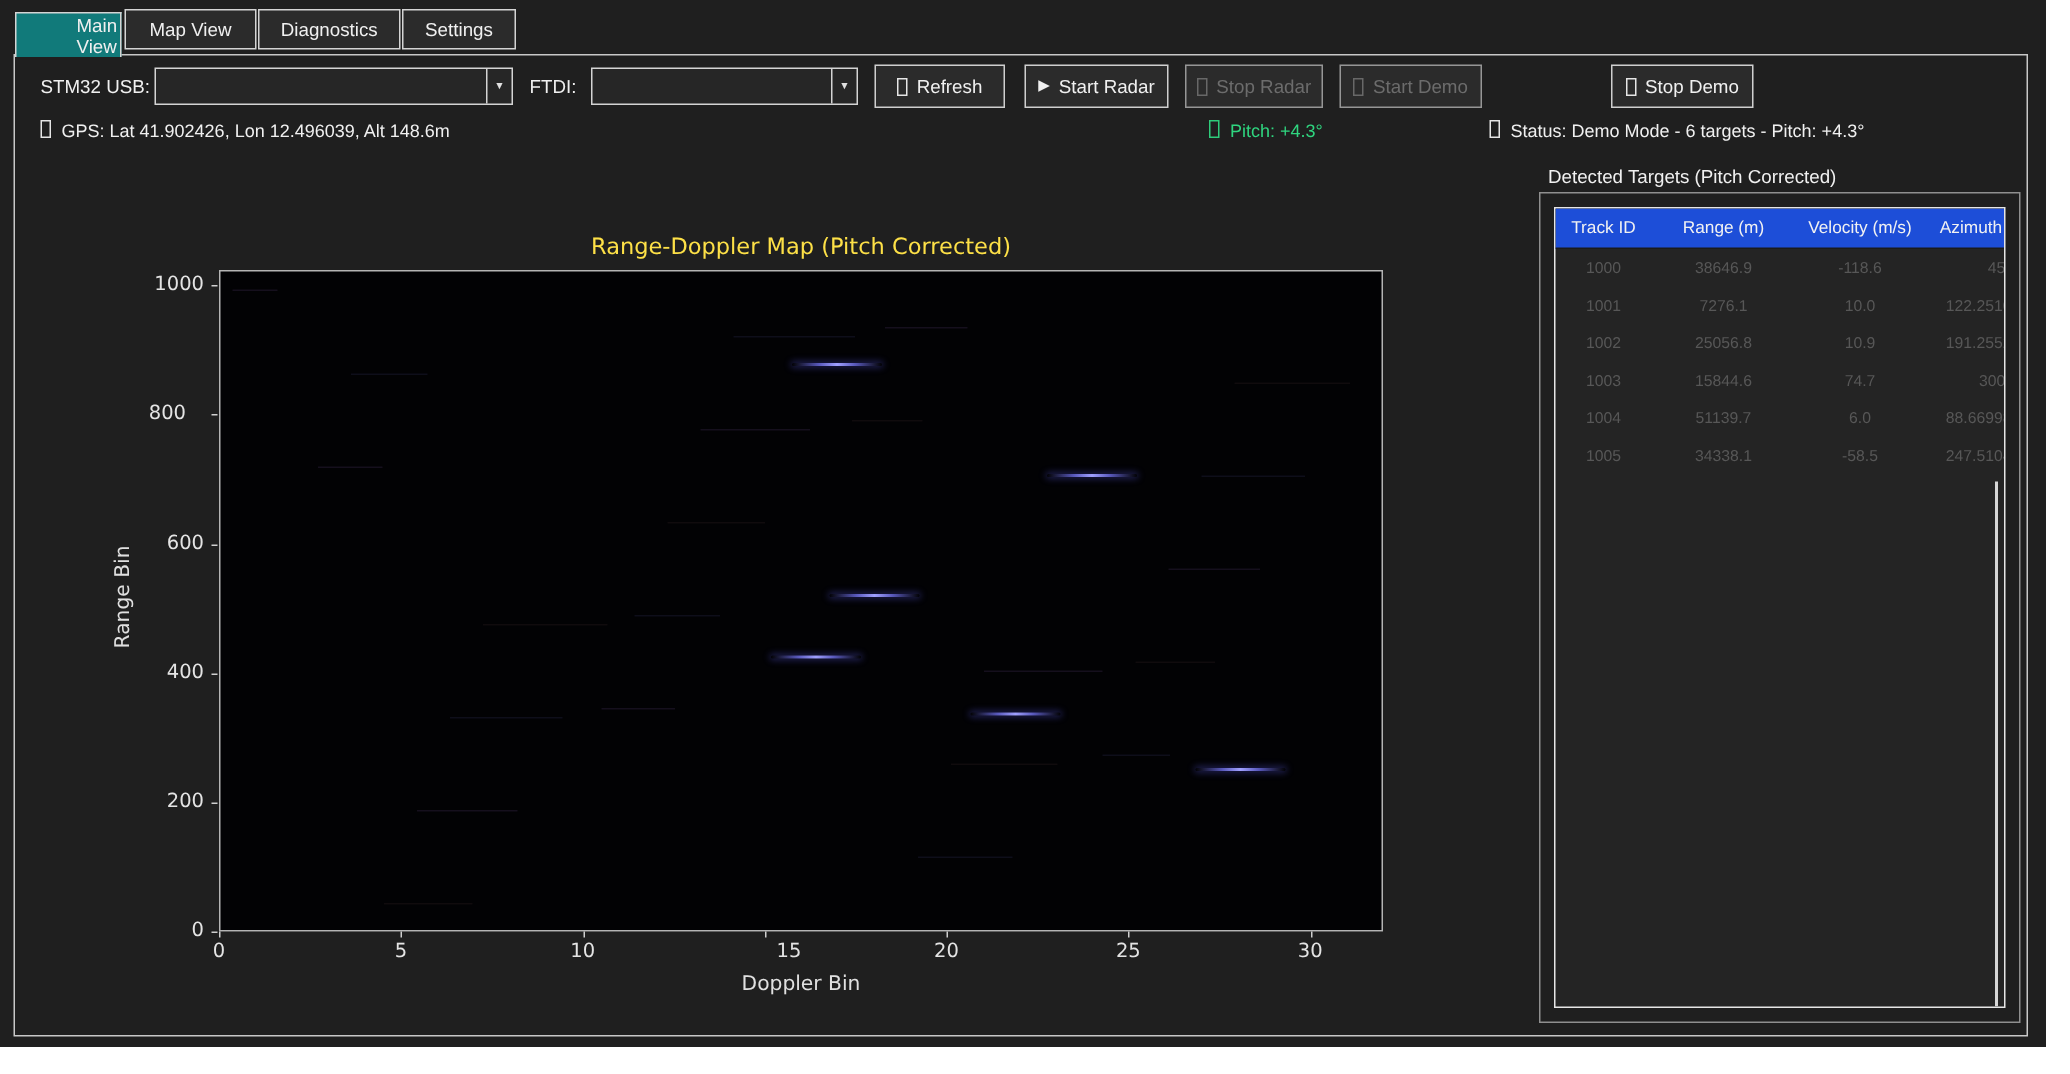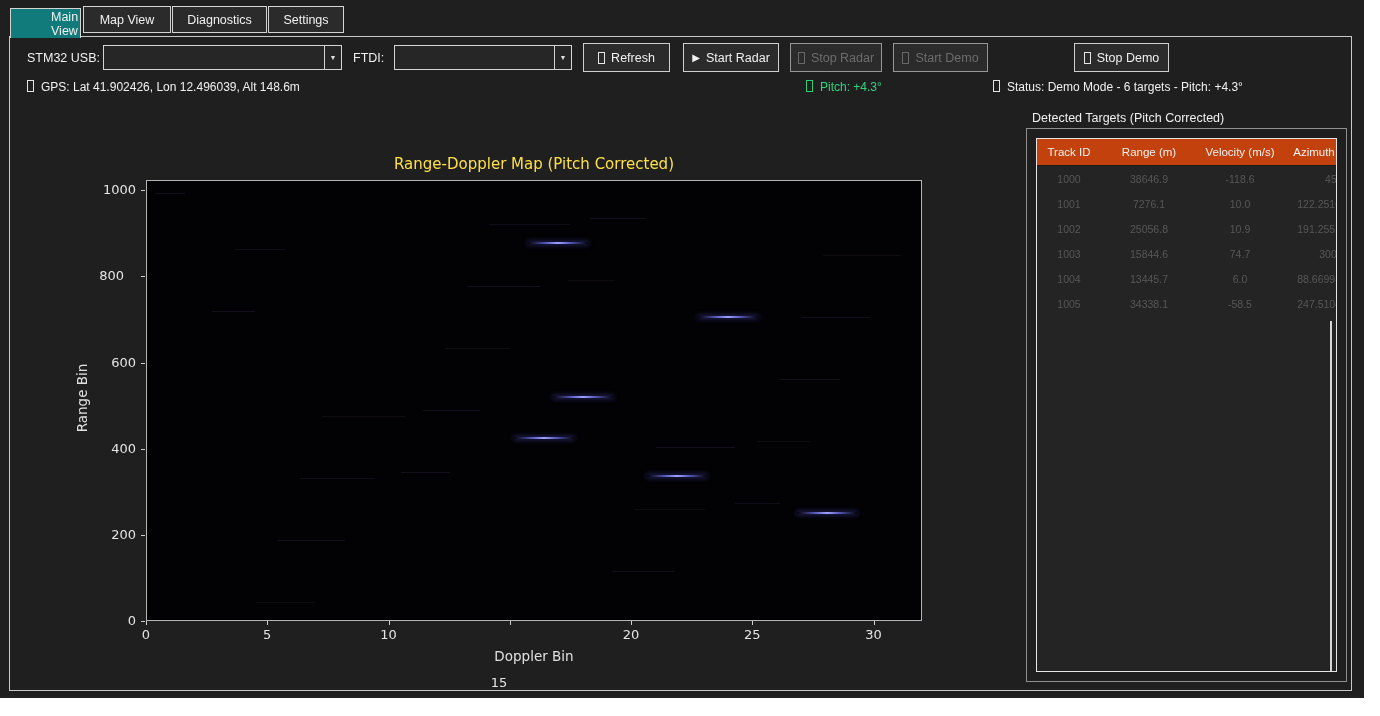--- a/index.html
+++ b/index.html
@@ -61,21 +61,21 @@
                         rgba(104,104,220,.85) 70%, transparent);
             box-shadow: 0 0 5px 1px rgba(80,80,200,.45); }
   .noise { position: absolute; height: 1px; }
 
   
   .panel-label { position: absolute; left: 1032px; top: 111px; font-size: 12.5px; color: #f0f0f0; }
   .groupbox { position: absolute; left: 1026px; top: 128px; width: 321px; height: 554px;
               border: 1px solid #8f8f8f; }
   .table-frame { position: absolute; left: 1036px; top: 138px; width: 301px; height: 534px;
                  border: 1px solid #e6e6e6; background: #242424; overflow: hidden; }
-  .t-header { display: flex; height: 27px; background: #c2410c; align-items: center;
+  .t-header { display: flex; height: 27px; background: #1d4ed8; align-items: center;
               border-bottom: 1px solid #1b1b1b; }
   .t-header .cell { font-size: 11.5px; color: #f2f2f2; }
   .t-row { display: flex; height: 25px; align-items: center; }
   .t-row .cell { font-size: 10.5px; color: #575757; }
   .cell { flex: none; text-align: center; white-space: nowrap; overflow: hidden; }
   .cell.c0 { width: 64px; } .cell.c1 { width: 96px; } .cell.c2 { width: 86px; }
   .cell.c3 { width: 62px; }
   .t-row .cell.c3 { text-align: right; padding-right: 4px; }
   .v-scroll { position: absolute; left: 293px; top: 182px; width: 2px; height: 350px;
               background: #d6d6d6; }
@@ -174,21 +174,21 @@
         <div class="noise" style="left: 65px; top: 130px; width: 43px; background: rgba(72, 52, 96, 0.28);"></div>
       </div>
     <div id="axis-layer">
         <div class="xtick-mark" style="left: 146px;"></div>
         <div class="xtick-lbl" style="left: 126px;">0</div>
         <div class="xtick-mark" style="left: 267.25px;"></div>
         <div class="xtick-lbl" style="left: 247.25px;">5</div>
         <div class="xtick-mark" style="left: 388.5px;"></div>
         <div class="xtick-lbl" style="left: 368.5px;">10</div>
         <div class="xtick-mark" style="left: 509.75px;"></div>
-        <div class="xtick-lbl" style="left: 479px; margin-top: 48px;">15</div>
+        <div class="xtick-lbl" style="left: 506px;">15</div>
         <div class="xtick-mark" style="left: 631px;"></div>
         <div class="xtick-lbl" style="left: 611px;">20</div>
         <div class="xtick-mark" style="left: 752.25px;"></div>
         <div class="xtick-lbl" style="left: 732.25px;">25</div>
         <div class="xtick-mark" style="left: 873.5px;"></div>
         <div class="xtick-lbl" style="left: 853.5px;">30</div>
         <div class="ytick-mark" style="top: 621px;"></div>
         <div class="ytick-lbl" style="left: 92px; top: 613px;">0</div>
         <div class="ytick-mark" style="top: 534.867px;"></div>
         <div class="ytick-lbl" style="left: 92px; top: 526.867px;">200</div>
@@ -233,21 +233,21 @@
             <div class="cell c3">191.2552</div>
           </div>
           <div class="t-row">
             <div class="cell c0">1003</div>
             <div class="cell c1">15844.6</div>
             <div class="cell c2">74.7</div>
             <div class="cell c3">300°</div>
           </div>
           <div class="t-row">
             <div class="cell c0">1004</div>
-            <div class="cell c1">13445.7</div>
+            <div class="cell c1">51139.7</div>
             <div class="cell c2">6.0</div>
             <div class="cell c3">88.66998</div>
           </div>
           <div class="t-row">
             <div class="cell c0">1005</div>
             <div class="cell c1">34338.1</div>
             <div class="cell c2">-58.5</div>
             <div class="cell c3">247.5104</div>
           </div>
         </div>

